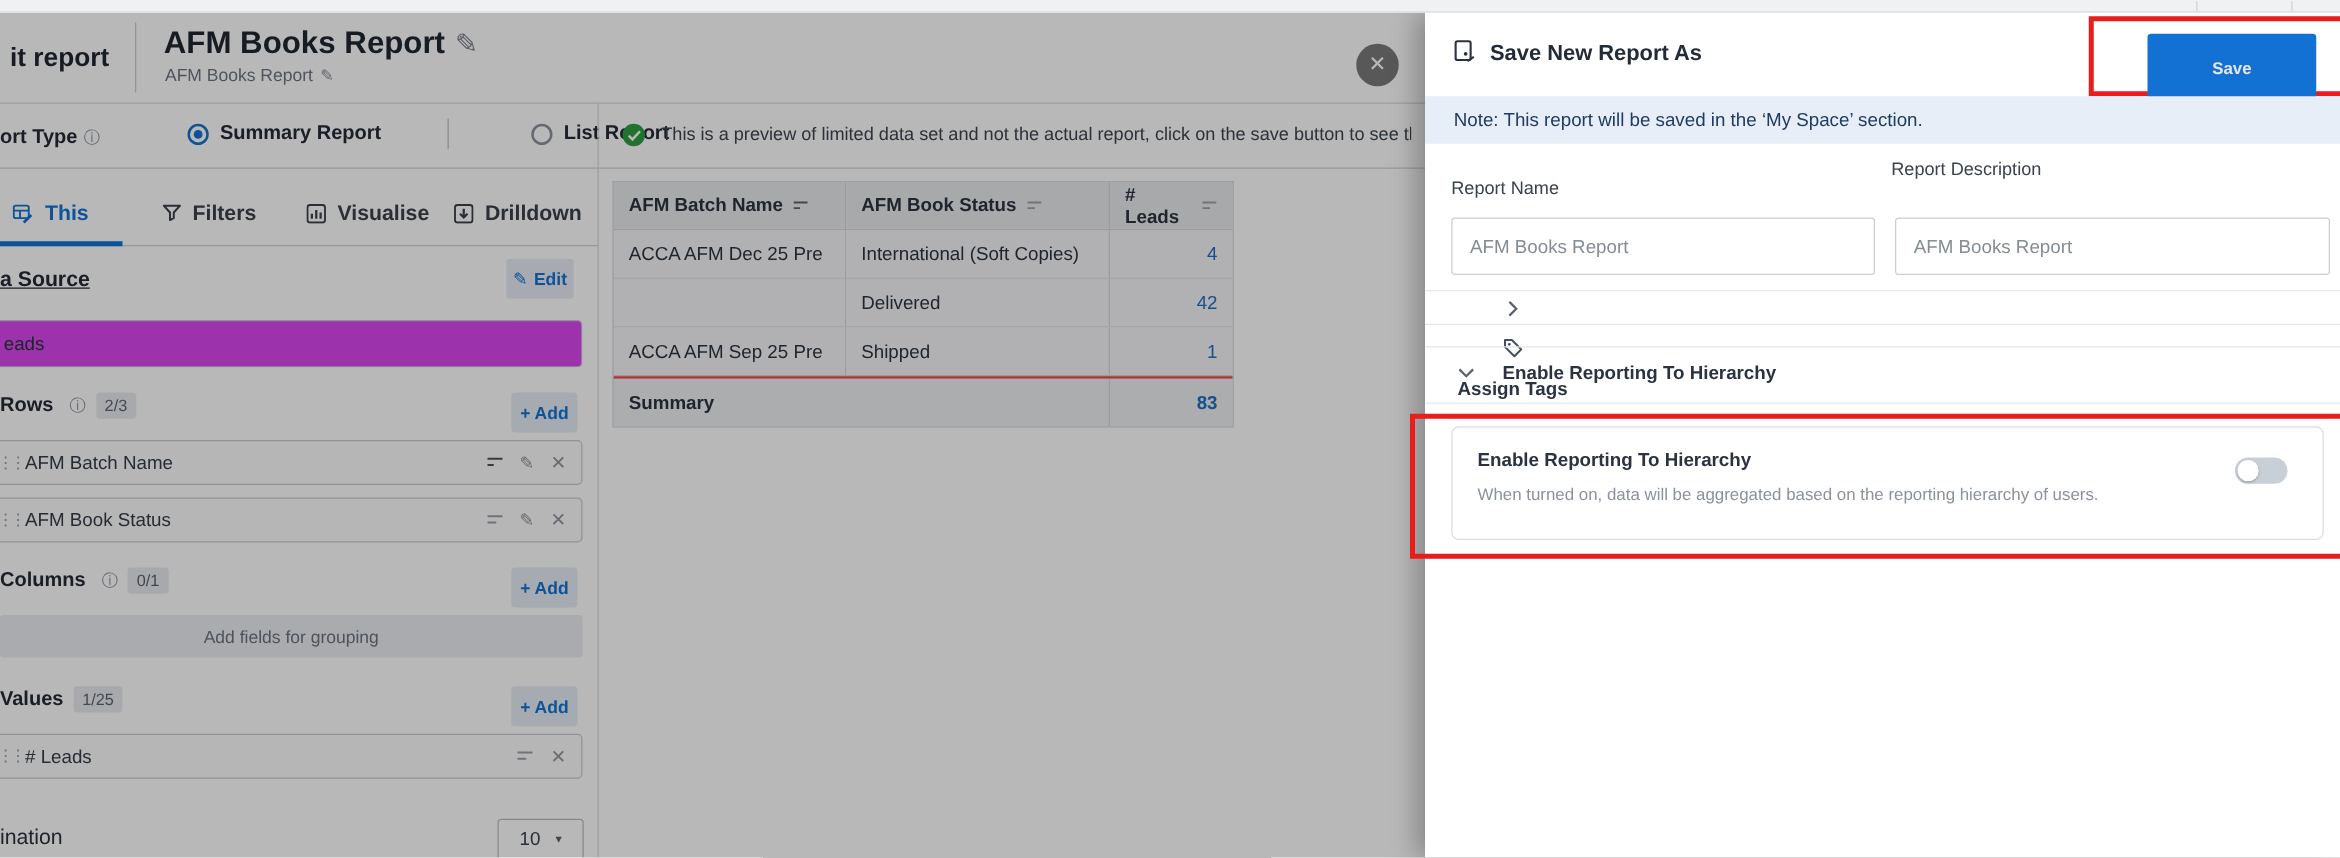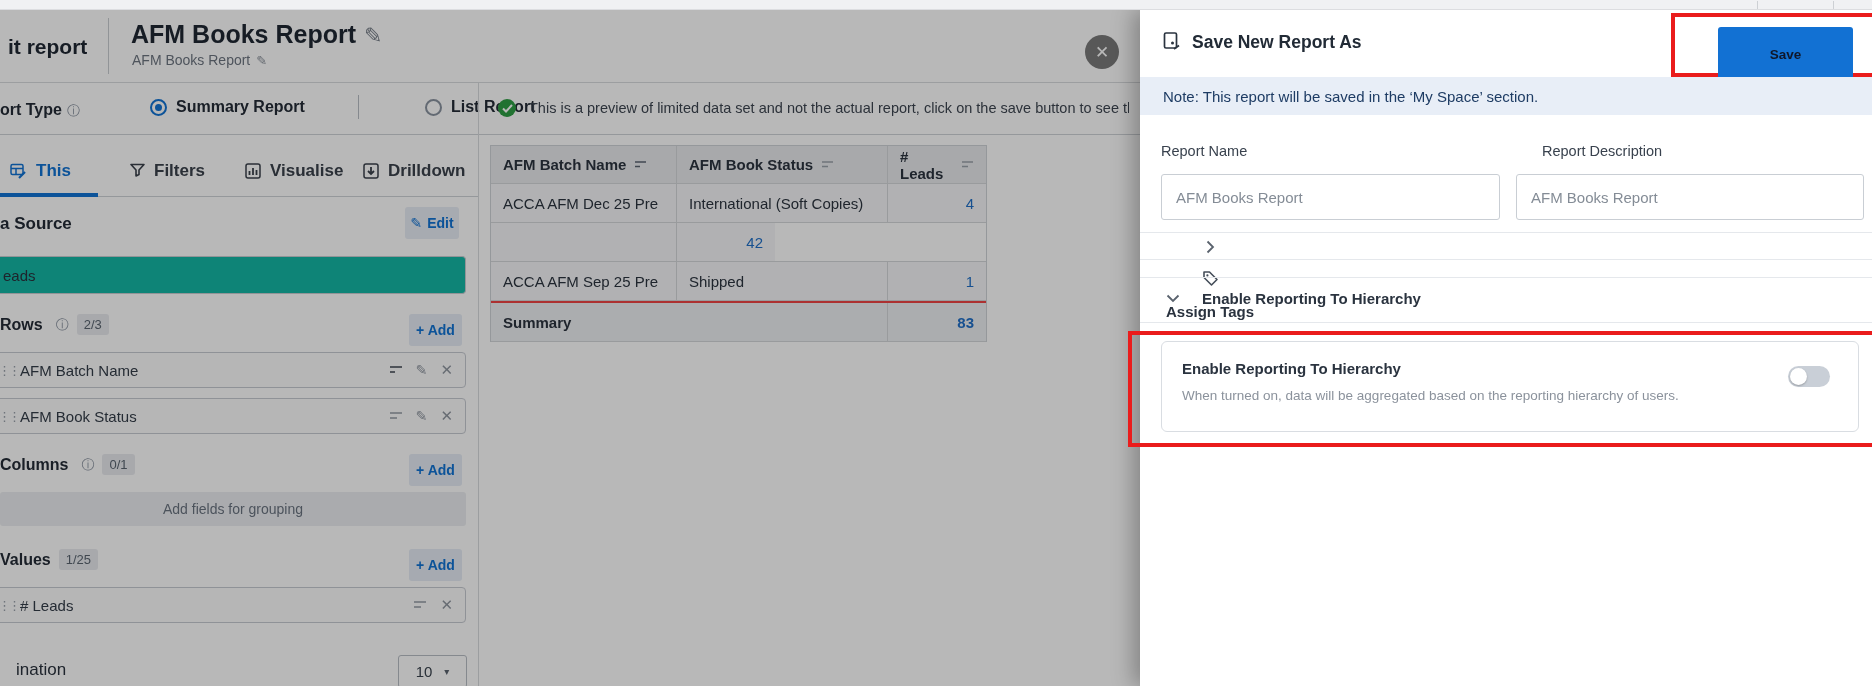--- a/index.html
+++ b/index.html
@@ -35,37 +35,37 @@
   .radio-text { font-size:16px; font-weight:bold; color:#242c37; }
   .rt-div { left:358px; top:85px; width:1px; height:24px; background:#b9bec5; }
 
   .tab { top:134px; height:53px; display:flex; align-items:center; gap:9px; font-size:17px; font-weight:bold; color:#3b424c; }
   .tab.active { color:#1173d4; }
   .tab-underline { left:0; top:183px; width:98px; height:4px; background:#1173d4; z-index:2; }
   .tabs-border { left:0; top:186px; width:478px; height:1px; background:#cfd3d7; }
 
   .sec-label { font-size:17px; font-weight:bold; color:#242c37; }
   .edit-btn { left:405px; top:197px; width:54px; height:32px; background:#e8edf5; border-radius:3px; color:#1173d4; font-size:14px; font-weight:bold; display:flex; align-items:center; justify-content:center; gap:5px; }
-  .chip { left:0; top:246px; width:466px; height:38px; background:#14b8a6; border:1px solid #c9cdd2; border-left:none; border-radius:0 4px 4px 0; display:flex; align-items:center; padding-left:3px; font-size:15px; color:#2a323d; }
+  .chip { left:0; top:246px; width:466px; height:38px; background:#d946ef; border:1px solid #c9cdd2; border-left:none; border-radius:0 4px 4px 0; display:flex; align-items:center; padding-left:3px; font-size:15px; color:#2a323d; }
 
   .hdr-row { display:flex; align-items:center; gap:8px; }
   .count-badge { background:#e9ebef; color:#5a6470; font-size:13px; border-radius:3px; padding:3px 7px; }
   .add-btn { width:53px; height:32px; background:#e6ecf5; border-radius:3px; color:#1173d4; font-size:14px; font-weight:bold; display:flex; align-items:center; justify-content:center; }
 
   .field-box { left:-7px; width:473px; height:36px; background:#fcfcfd; border:1px solid #c7cbd1; border-radius:4px; display:flex; align-items:center; }
   .drag { color:#9aa1a9; font-size:13px; letter-spacing:-3px; width:26px; padding-left:4px; overflow:hidden; }
   .field-name { font-size:15px; color:#343d48; flex:1; }
   .field-icons { display:flex; align-items:center; gap:13px; padding-right:12px; }
   .ico { display:inline-flex; align-items:center; }
   .x-glyph { color:#8f969f; font-size:15px; }
   .pencil-sm { color:#8f969f; font-size:14px; }
 
   .ghost-bar { left:0; top:482px; width:466px; height:34px; background:#eceef1; border-radius:3px; display:flex; align-items:center; justify-content:center; font-size:14px; color:#6a7380; }
 
-  .pag-label { left:0; top:650px; font-size:17px; color:#2a323d;padding-left:16px; }
+  .pag-label { left:0; top:650px; font-size:17px; color:#2a323d; }
   .pag-dd { left:398px; top:645px; width:69px; height:33px; border:1px solid #b9bec5; border-radius:3px; background:#fff; display:flex; align-items:center; justify-content:center; gap:12px; font-size:15px; color:#3a434e; }
   .caret { font-size:10px; color:#5a636e; }
 
   
   .banner { left:498px; top:89px; display:flex; align-items:center; gap:13px; }
   .check-circle { width:18px; height:18px; border-radius:50%; background:#2f9e44; display:flex; align-items:center; justify-content:center; }
   .banner-text { font-size:14.5px; color:#3e4651; white-space:nowrap; width:600px; overflow:hidden; }
 
   .ptable { left:490px; top:135px; width:497px; border:1px solid #cfd3d7; border-bottom:none; }
   .ptr { display:flex; border-bottom:1px solid #d4d7da; }
@@ -80,21 +80,21 @@
   .psum .ptc { background:#eef0f3; font-weight:bold; }
   .psum .c1s { width:397px; border-right:1px solid #d4d7da; }
 
   .close-btn { left:1085px; top:25px; width:34px; height:34px; border-radius:50%; background:#7a7a7a; display:flex; align-items:center; justify-content:center; color:#fff; font-size:17px; z-index:12; }
 
   
   .drawer { left:1140px; top:10px; width:732px; height:676px; background:#fff; z-index:30; box-shadow:-7px 0 20px rgba(0,0,0,0.28); }
   .d-title { left:52px; top:22px; font-size:17.5px; font-weight:bold; color:#222b36; }
   .d-hicon { left:23px; top:22px; }
   .red-box { border:4px solid #ea1c1c; background:transparent; }
-  .save-btn { left:578px; top:17px; width:135px; height:54px; background:#1271d3; border-radius:3px; color:#0f172a; font-size:13.5px; font-weight:bold; display:flex; align-items:center; justify-content:center; }
+  .save-btn { left:578px; top:17px; width:135px; height:54px; background:#1271d3; border-radius:3px; color:#e5e5e5; font-size:13.5px; font-weight:bold; display:flex; align-items:center; justify-content:center; }
   .note-bar { left:0; top:67px; width:732px; height:38px; background:#e8eef7; display:flex; align-items:center; padding-left:23px; font-size:15px; color:#1e3c64; }
   .f-label { font-size:14.5px; color:#39424e; }
   .d-input { height:46px; border:1px solid #c9ced4; border-radius:3px; background:#fff; font-size:15px; color:#848c96; padding:0 14px; font-family:"Liberation Sans","DejaVu Sans",sans-serif; outline:none; }
   .acc-border { left:0; width:732px; height:1px; background:#e5e8ec; }
   .acc-row { display:flex; align-items:center; }
   .acc-text { font-size:15px; font-weight:bold; color:#2a333f; }
   .card { left:21px; top:331px; width:698px; height:91px; background:#fff; border:1px solid #d9dde2; border-radius:6px; padding:18px 0 0 20px; }
   .card-title { font-size:15px; font-weight:bold; color:#2a333f; }
   .card-desc { font-size:13.5px; color:#8b929c; margin-top:11px; }
   .toggle { position:absolute; right:28px; top:24px; width:42px; height:21px; border-radius:11px; background:#c9cfd7; }
@@ -172,21 +172,21 @@
             <rect x="1" y="1" width="14" height="14" rx="2" fill="none" stroke="#3b424c" stroke-width="1.5"></rect>
             <line x1="8" y1="4" x2="8" y2="10.5" stroke="#3b424c" stroke-width="1.8"></line>
             <polyline points="5,8 8,11 11,8" fill="none" stroke="#3b424c" stroke-width="1.8"></polyline>
           </svg>
       </span>
       <span>Drilldown</span>
     </div>
     <div class="abs tabs-border"></div>
     <div class="abs tab-underline"></div>
 
-    <div class="abs sec-label" style="left:0; top:204px;">a Source</div>
+    <div class="abs sec-label" style="left:0; top:204px;text-decoration:underline;">a Source</div>
     <div class="abs edit-btn">
       <span class="pencil-sm" style="color:#1173d4;">✎</span>
       <span>Edit</span>
     </div>
     <div class="abs chip">eads</div>
 
     <div class="abs hdr-row" style="left:0; top:304px;">
       <span class="sec-label" style="font-size:16px;">Rows</span>
       <span class="info">ⓘ</span>
       <span class="count-badge">2/3</span>
@@ -297,20 +297,21 @@
         </div>
       </div>
       <div class="pbody">
         <div class="ptr">
           <div class="ptc c1">ACCA AFM Dec 25 Pre</div>
           <div class="ptc c2">International (Soft Copies)</div>
           <div class="ptc c3 val-blue">4</div>
         </div>
         <div class="ptr">
           <div class="ptc c1"></div>
+          <div class="ptc c2">Delivered</div>
           <div class="ptc c3 val-blue">42</div>
         </div>
         <div class="ptr">
           <div class="ptc c1">ACCA AFM Sep 25 Pre</div>
           <div class="ptc c2">Shipped</div>
           <div class="ptc c3 val-blue">1</div>
         </div>
         <div class="ptr psum">
           <div class="ptc c1s">Summary</div>
           <div class="ptc c3 val-blue">83</div>
@@ -335,21 +336,21 @@
         </svg>
     </span>
     <div class="abs d-title">Save New Report As</div>
 
     <div class="abs red-box" style="left:531px; top:3px; width:220px; height:64px;"></div>
     <div class="abs save-btn">Save</div>
 
     <div class="abs note-bar">Note: This report will be saved in the ‘My Space’ section.</div>
 
     <div class="abs f-label" style="left:21px; top:133px;">Report Name</div>
-    <div class="abs f-label" style="left:373px; top:133px;margin-left:29px;">Report Description</div>
+    <div class="abs f-label" style="left:373px; top:118px;">Report Description</div>
     <input class="abs d-input" style="left: 21px; top: 164px; width: 339px;" value="AFM Books Report">
     <input class="abs d-input" style="left: 376px; top: 164px; width: 348px;" value="AFM Books Report">
 
     <div class="abs acc-border" style="top:222px;"></div>
     <div class="abs acc-row" style="left:26px; top:230px; gap:16px;flex-direction:column;">
       <span class="ico">
         <svg width="9" height="14" viewBox="0 0 9 14">
             <polyline points="1.5,1.5 7,7 1.5,12.5" fill="none" stroke="#59626d" stroke-width="1.8"></polyline>
           </svg>
       </span>

